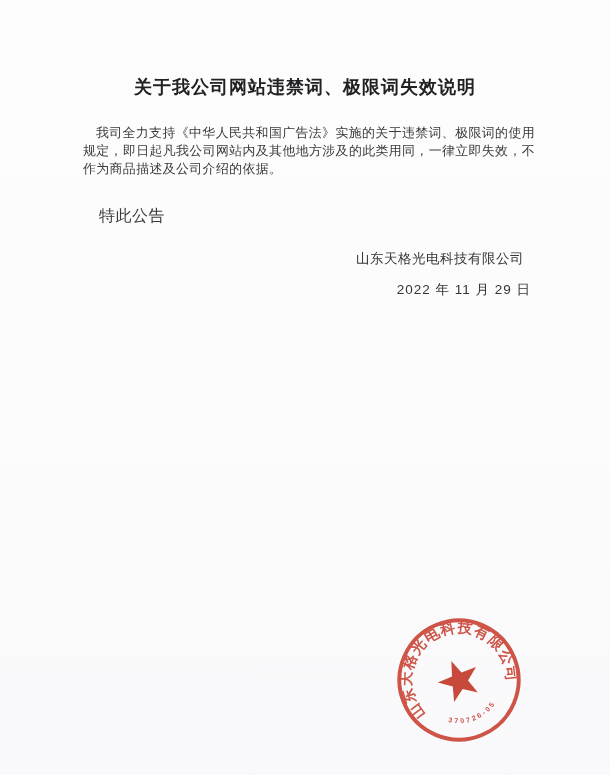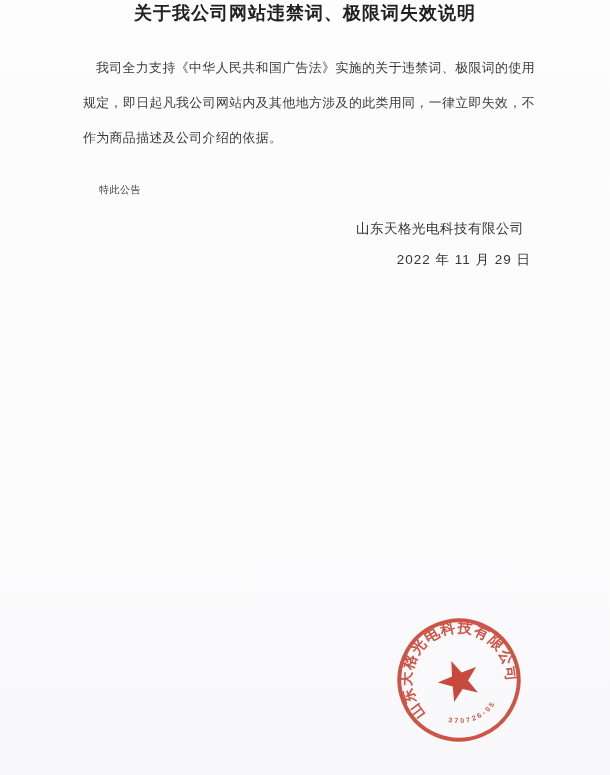--- a/index.html
+++ b/index.html
@@ -7,41 +7,41 @@
     width:610px;height:775px;overflow:hidden;
     background:#f4f4f6;
     font-family:"Liberation Sans","DejaVu Sans",sans-serif;
   }
   .page{
     position:relative;width:610px;height:775px;
     background:linear-gradient(180deg,#fdfdfe 0%,#fbfbfc 60%,#f9f9fb 100%);
     color:#39393b;
   }
   .doc-title{
-    margin:0;
+    margin:0;padding-top:74px;
     text-align:center;
     font-size:18px;font-weight:bold;color:#212123;
     letter-spacing:1px;
     line-height:26px;
   }
   .doc-body{
     margin:24px auto 0 auto;
     width:452px;
     margin-left:83px;
     font-size:12.9px;
-    line-height:35px;
+    line-height:18px;
     text-align:justify;
     color:#3a3a3c;
     letter-spacing:0.4px;
   }
   .doc-body p{margin:0;}
   .doc-body p.indent{text-indent:1em;}
   .closing{
     margin:28px 16px 0 99px;
-    font-size:10px;color:#3a3a3c;
+    font-size:16px;color:#3a3a3c;
     letter-spacing:0.5px;
   }
   .sign-block{
     margin-top:16px;
     text-align:right;
     color:#353537;
   }
   .sign-company{
     font-size:13.5px;
     padding-right:86px;

